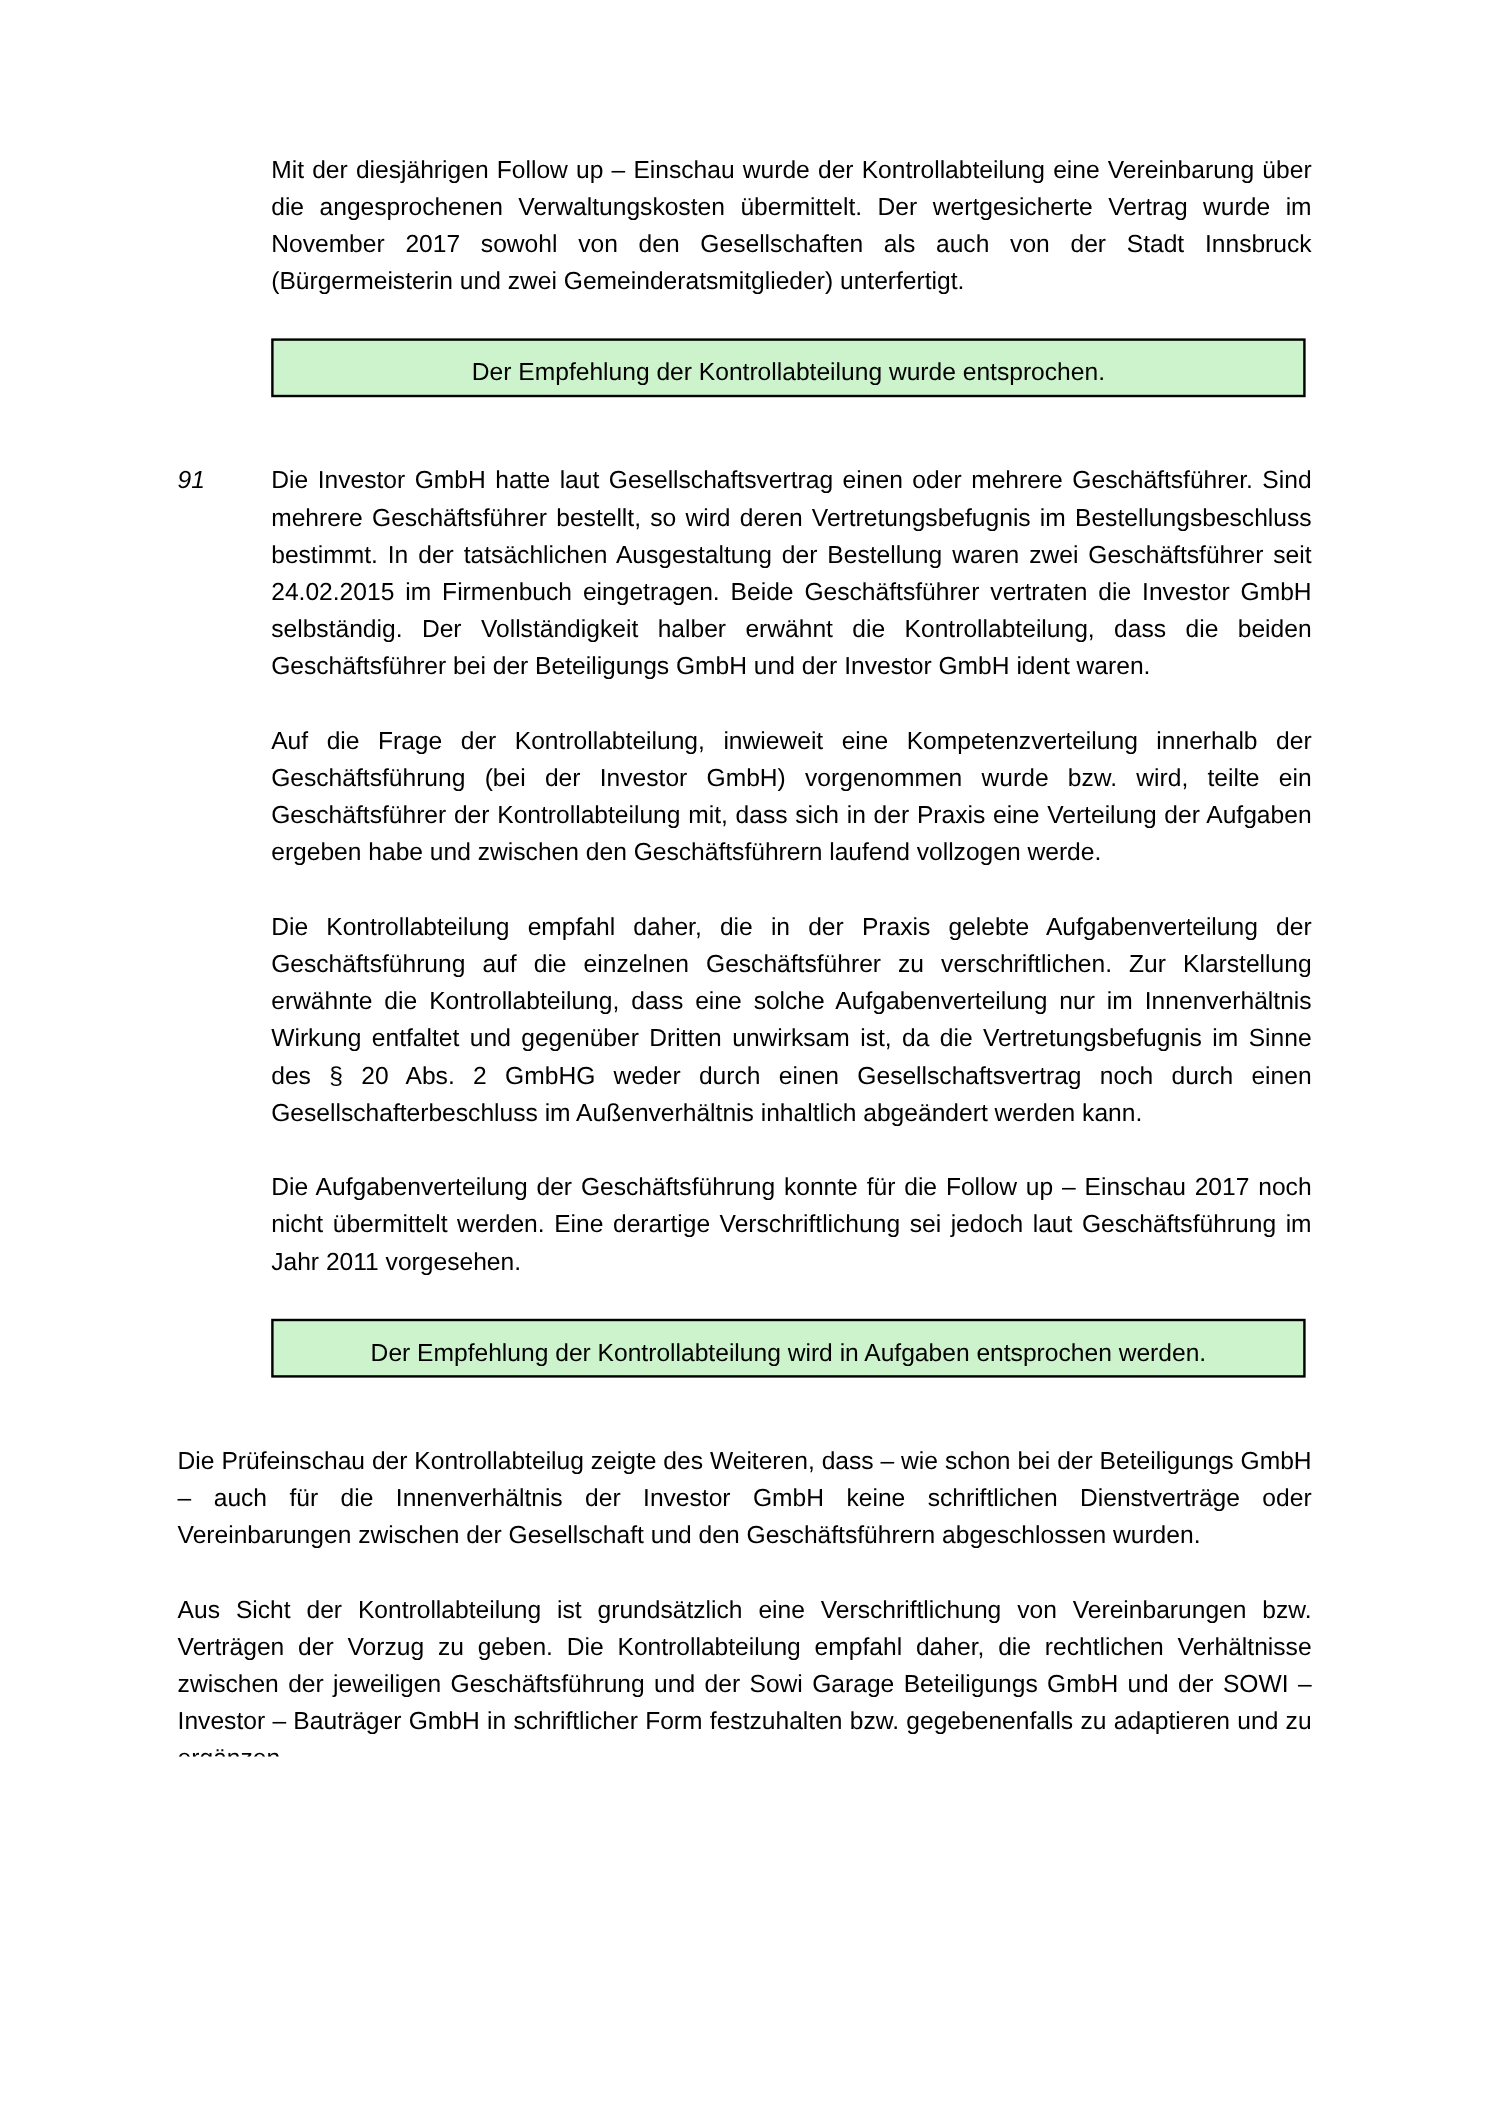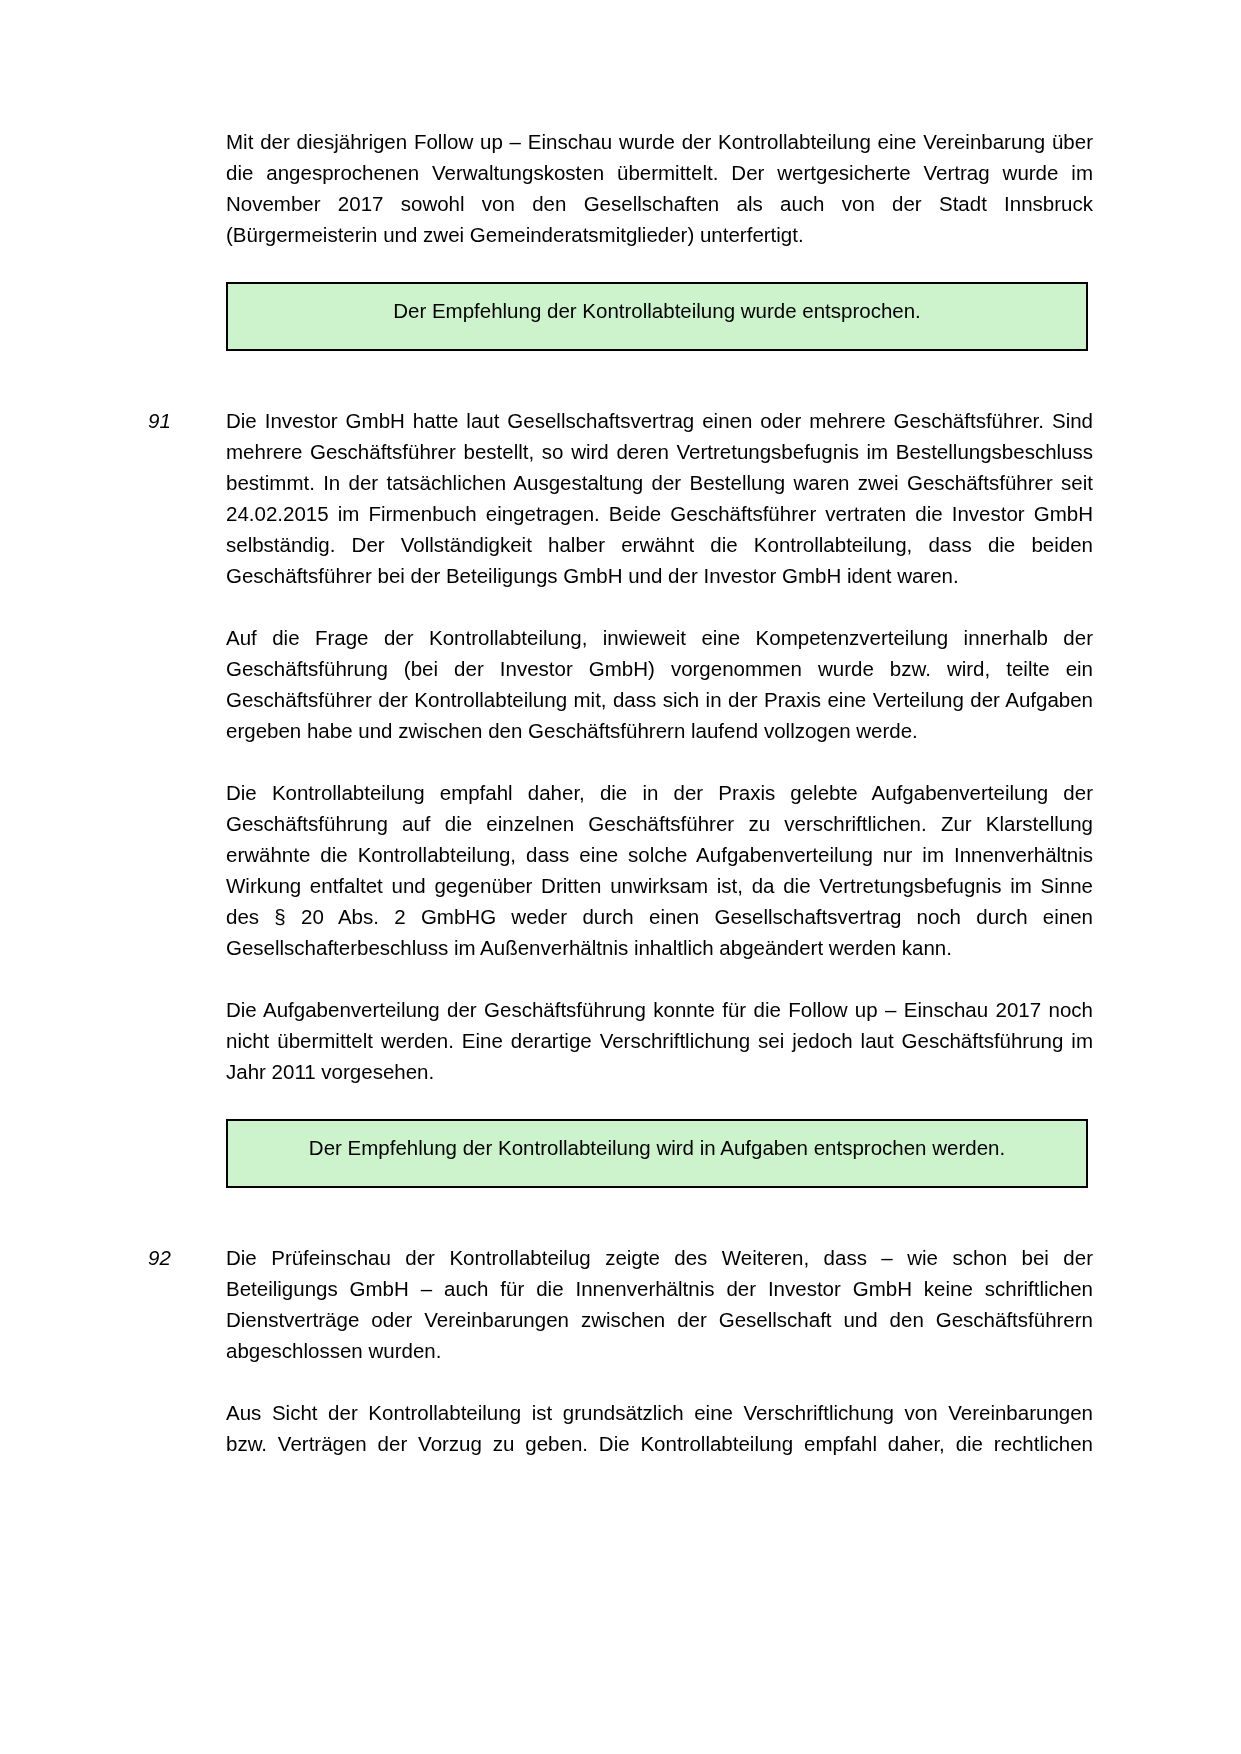--- a/index.html
+++ b/index.html
@@ -59,21 +59,21 @@
 
   .callout {
     margin-left: 78px;
     width: 862px;
     box-sizing: border-box;
     background: #ccf3cc;
     border: 2px solid #000000;
     text-align: center;
     font-size: 20.5px;
     line-height: 28px;
-    padding: 13px 10px 24px 10px;
+    padding: 13px 10px 4px 10px;
   }
 
   .footer {
     position: absolute;
     left: 118px;
     top: 1588px;
     width: 1005px;
   }
   .footer-rule {
     width: 100%;
@@ -131,21 +131,20 @@
       </div>
     </div>
 
     <div class="spacer-32"></div>
 
     <div class="callout">Der Empfehlung der Kontrollabteilung wird in Aufgaben entsprochen werden.</div>
 
     <div class="spacer-54"></div>
 
     <div class="para-block">
-      <div class="para-num">92</div>
       <div class="para-body">
         <p>Die Prüfeinschau der Kontrollabteilug zeigte des Weiteren, dass – wie schon bei der Beteiligungs GmbH – auch für die Innenverhältnis der Investor GmbH keine schriftlichen Dienstverträge oder Vereinbarungen zwischen der Gesellschaft und den Geschäftsführern abgeschlossen wurden.</p>
         <p>Aus Sicht der Kontrollabteilung ist grundsätzlich eine Verschriftlichung von Vereinbarungen bzw. Verträgen der Vorzug zu geben. Die Kontrollabteilung empfahl daher, die rechtlichen Verhältnisse zwischen der jeweiligen Geschäftsführung und der Sowi Garage Beteiligungs GmbH und der SOWI – Investor – Bauträger GmbH in schriftlicher Form festzuhalten bzw. gegebenenfalls zu adaptieren und zu ergänzen.</p>
       </div>
     </div>
 
   </div>
 
   <div class="footer">
     <div class="footer-rule"></div>

